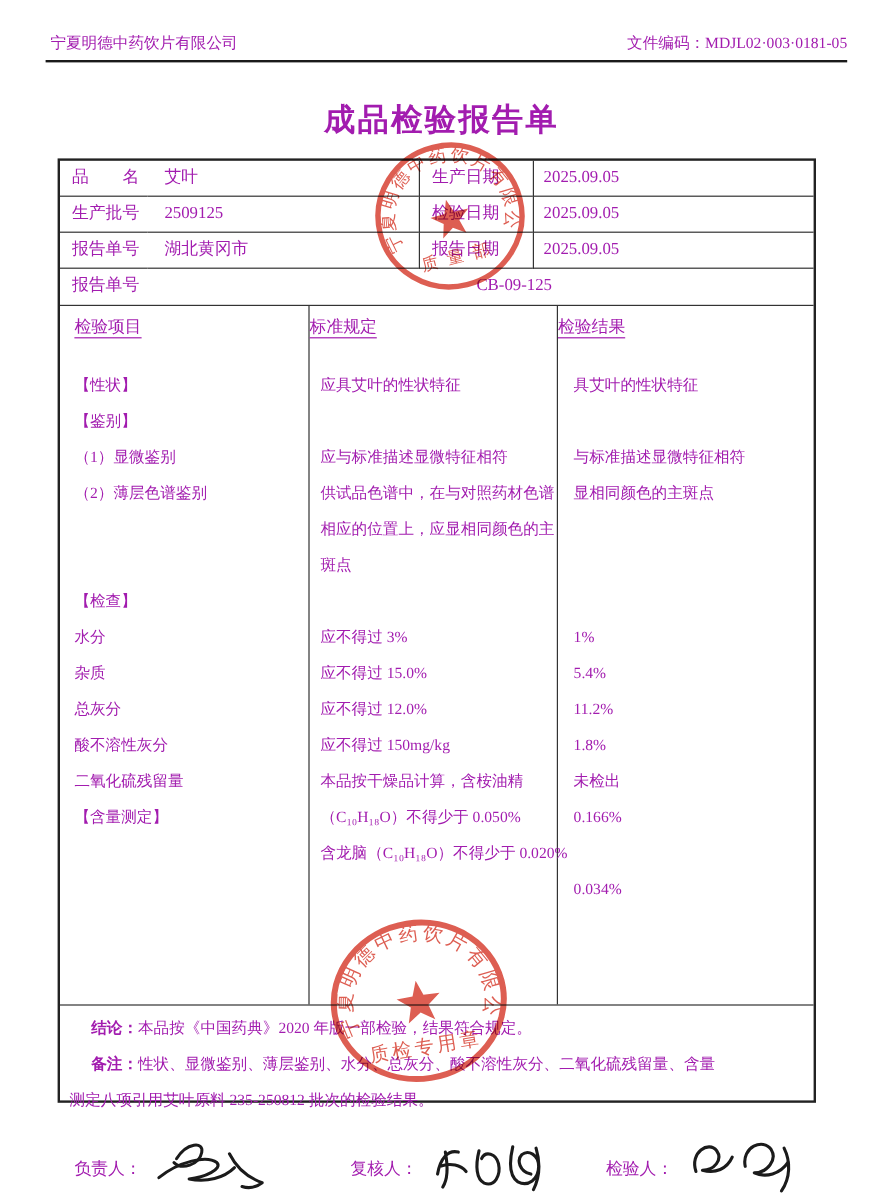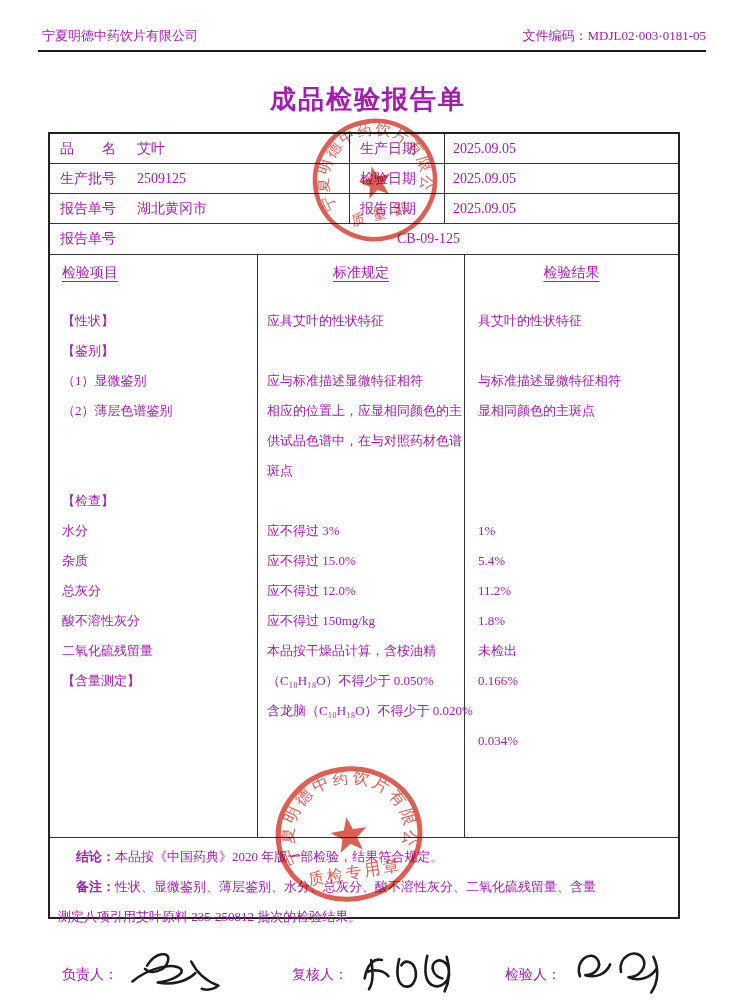--- a/index.html
+++ b/index.html
@@ -28,21 +28,21 @@
 
   
   .main-section{display:flex;height:583px;border-top:1.5px solid #333;box-sizing:border-box;font-size:13px;}
   .mcol{box-sizing:border-box;height:100%;}
   .mcol1{width:208px;border-right:1.5px solid #333;}
   .mcol2{width:207px;border-right:1.5px solid #333;}
   .mcol3{width:213px;}
   .col-header{height:34px;padding-top:9px;box-sizing:border-box;font-size:14px;}
   .col-header span{text-decoration:underline;text-underline-offset:4px;}
   .mcol1 .col-header{padding-left:12px;}
-  .mcol2 .col-header,.mcol3 .col-header{text-align:center;}
+  .mcol2 .col-header,.mcol3 .col-header{}
   .lines{padding-top:17px;}
   .line{height:30px;line-height:30px;white-space:pre;overflow:visible;}
   .mcol1 .line{padding-left:12px;}
   .mcol2 .line{padding-left:9px;}
   .mcol3 .line{padding-left:13px;}
 
   
   .conclusion{border-top:1.5px solid #333;height:80px;box-sizing:border-box;font-size:13px;padding-top:4px;}
   .cline{height:30px;line-height:30px;white-space:pre;}
   .cline .blab{font-weight:bold;}
@@ -118,22 +118,22 @@
             <div class="line"></div>
             <div class="line"></div>
           </div>
       </div>
       <div class="mcol mcol2">
         <div class="col-header"><span>标准规定</span></div>
         <div class="lines">
             <div class="line">应具艾叶的性状特征</div>
             <div class="line"></div>
             <div class="line">应与标准描述显微特征相符</div>
+            <div class="line">供试品色谱中，在与对照药材色谱</div>
             <div class="line">相应的位置上，应显相同颜色的主</div>
-            <div class="line">供试品色谱中，在与对照药材色谱</div>
             <div class="line">斑点</div>
             <div class="line"></div>
             <div class="line">应不得过 3%</div>
             <div class="line">应不得过 15.0%</div>
             <div class="line">应不得过 12.0%</div>
             <div class="line">应不得过 150mg/kg</div>
             <div class="line">本品按干燥品计算，含桉油精</div>
             <div class="line">（C₁₀H₁₈O）不得少于 0.050%</div>
             <div class="line">含龙脑（C₁₀H₁₈O）不得少于 0.020%</div>
           </div>

